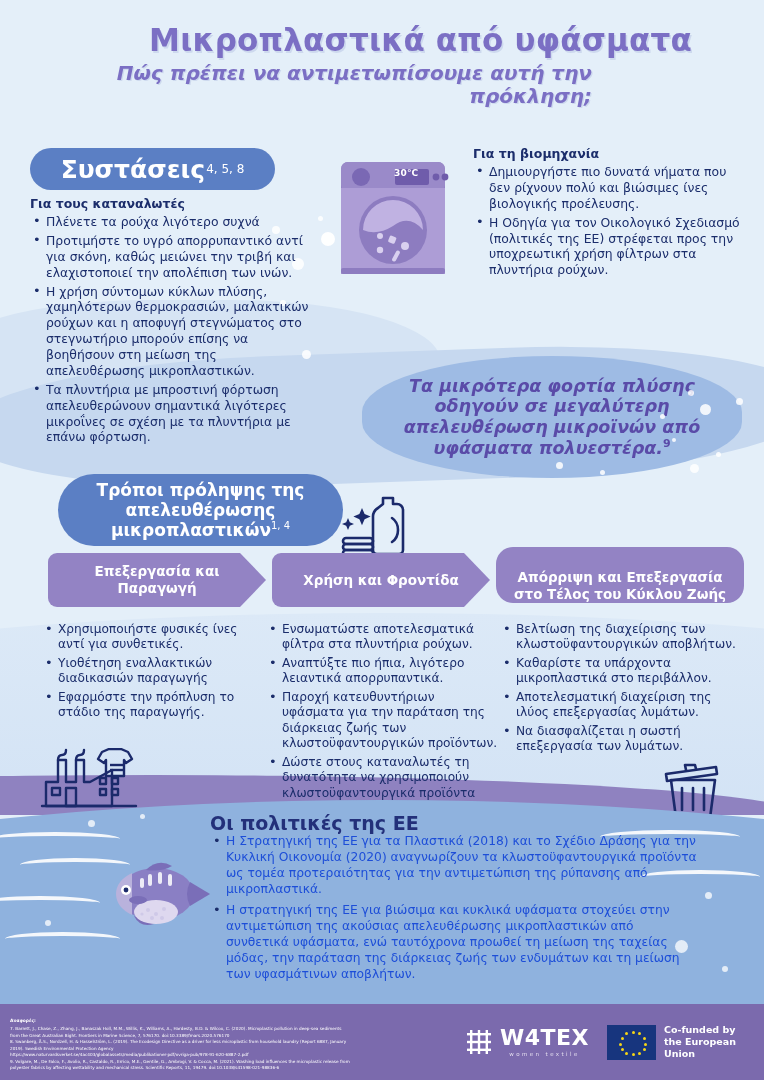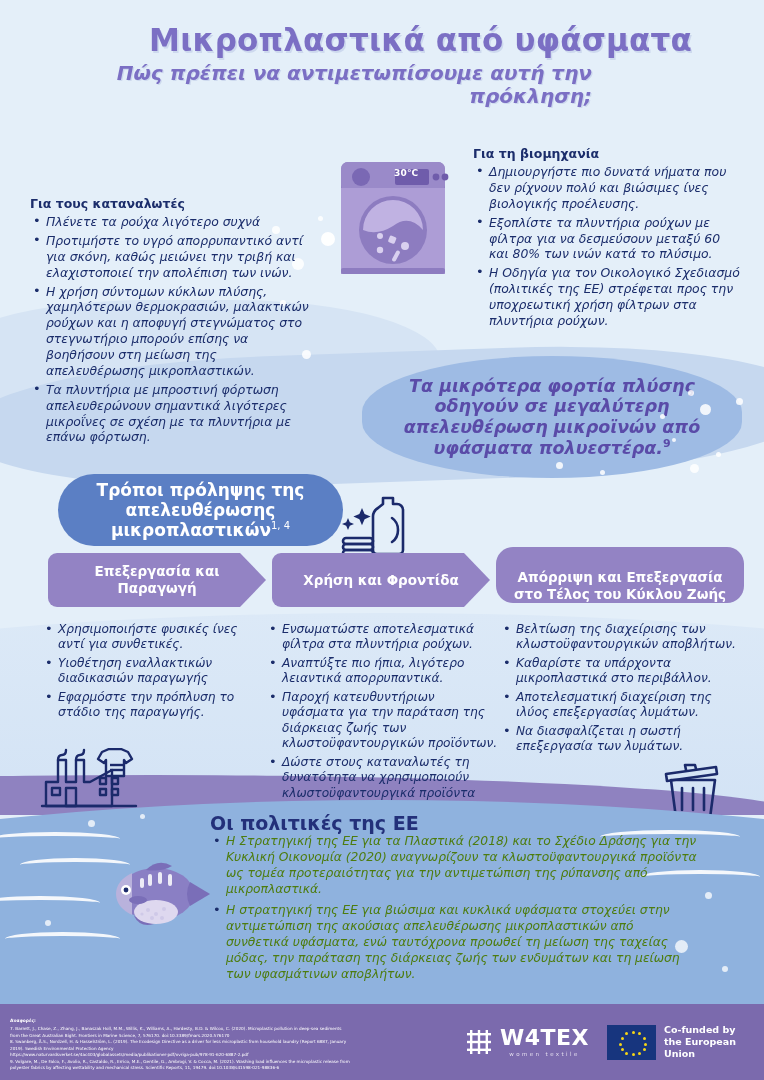--- a/index.html
+++ b/index.html
@@ -66,21 +66,21 @@
   #pill-systaseis { left: 30px; top: 148px; width: 245px; height: 42px; font-size: 25px; }
   #pill-systaseis .sup { font-size: 12px; font-weight: normal; vertical-align: super; margin-left: 1px; }
   #pill-tropoi {
     left: 58px; top: 474px; width: 285px; height: 72px; font-size: 17px;
     line-height: 1.18; text-align: center; padding: 0 12px; flex-direction: column;
   }
   #pill-tropoi .sup { font-size: 10px; font-weight: normal; vertical-align: super; }
 
   
   .subhead { font-size: 12.5px; font-weight: bold; color: #1b2d6b; margin-bottom: 3px; }
-  ul.blist { list-style: none; font-style: italic; }
+  ul.blist { list-style: none; }
   ul.blist li {
     position: relative; padding-left: 16px; font-size: 12.4px; line-height: 1.28;
     color: #1b2d6b; margin-bottom: 3px;
   }
   ul.blist li::before {
     content: "•"; position: absolute; left: 3px; top: -1px; font-size: 13px; color: #1b2d6b;
   }
 
   #consumers { position: absolute; left: 30px; top: 196px; width: 285px; }
   #industry { position: absolute; left: 473px; top: 146px; width: 270px; }
@@ -115,21 +115,21 @@
   
   .col { position: absolute; }
   #col1 { left: 42px; top: 622px; width: 222px; }
   #col2 { left: 266px; top: 622px; width: 232px; }
   #col3 { left: 500px; top: 622px; width: 240px; }
   .col ul.blist li { font-size: 12.2px; line-height: 1.27; }
 
   
   #eu-section { position: absolute; left: 210px; top: 812px; width: 490px; }
   #eu-title { font-size: 19px; font-weight: bold; color: #23307a; margin-bottom: 0; }
-  #eu-section ul.blist li { font-size: 12.3px; line-height: 1.3; color: #4d7c0f; margin-bottom: 5px; }
+  #eu-section ul.blist li { font-size: 12.3px; line-height: 1.3; color: #1d4ed8; margin-bottom: 5px; }
 
   
   .footer {
     position: absolute; left: 0; bottom: 0; width: 764px; height: 76px;
     background: #7b6aad; color: #ffffff; display: flex; align-items: center;
   }
   .refs { width: 455px; padding: 6px 0 0 10px; font-size: 4.2px; line-height: 1.55; }
   .refs .refs-title { font-weight: bold; margin-bottom: 1px; font-size: 4.4px; }
   .logos { flex: 1; display: flex; align-items: center; gap: 18px; padding-left: 10px; }
   .w4tex { display: flex; align-items: center; gap: 7px; }
@@ -159,36 +159,39 @@
   <div class="dot-lt" style="left:280px;top:300px;width:6px;height:6px;"></div>
   <div class="dot-lt" style="left:302px;top:350px;width:9px;height:9px;"></div>
   <div class="dot-lt" style="left:318px;top:216px;width:5px;height:5px;"></div>
   <div class="dot-lt" style="left:321px;top:232px;width:14px;height:14px;opacity:.95;"></div>
 
   <div class="header">
     <div class="title-main">Μικροπλαστικά από υφάσματα</div>
     <div class="title-sub">Πώς πρέπει να αντιμετωπίσουμε αυτή την πρόκληση;</div>
   </div>
 
+  <div class="pill-title" id="pill-systaseis">
+    <span>Συστάσεις</span>
+      <span class="sup">4, 5, 8</span>
+  </div>
 
   <div id="consumers">
     <div class="subhead">Για τους καταναλωτές</div>
     <ul class="blist">
       <li>Πλένετε τα ρούχα λιγότερο συχνά</li>
       <li>Προτιμήστε το υγρό απορρυπαντικό αντί για σκόνη, καθώς μειώνει την τριβή και ελαχιστοποιεί την απολέπιση των ινών.</li>
       <li>Η χρήση σύντομων κύκλων πλύσης, χαμηλότερων θερμοκρασιών, μαλακτικών ρούχων και η αποφυγή στεγνώματος στο στεγνωτήριο μπορούν επίσης να βοηθήσουν στη μείωση της απελευθέρωσης μικροπλαστικών.</li>
       <li>Τα πλυντήρια με μπροστινή φόρτωση απελευθερώνουν σημαντικά λιγότερες μικροΐνες σε σχέση με τα πλυντήρια με επάνω φόρτωση.</li>
     </ul>
   </div>
 
   <div id="industry">
     <div class="subhead">Για τη βιομηχανία</div>
     <ul class="blist">
       <li>Δημιουργήστε πιο δυνατά νήματα που δεν ρίχνουν πολύ και βιώσιμες ίνες βιολογικής προέλευσης.</li>
-      <li>Εξοπλίστε τα πλυντήρια ρούχων με φίλτρα για να δεσμεύσουν μεταξύ 60 και 80% των ινών κατά το πλύσιμο.</li>
       <li>Η Οδηγία για τον Οικολογικό Σχεδιασμό (πολιτικές της ΕΕ) στρέφεται προς την υποχρεωτική χρήση φίλτρων στα πλυντήρια ρούχων.</li>
     </ul>
   </div>
 
   <div class="icon-abs" style="left:333px;top:158px;width:120px;height:120px;">
     <svg viewBox="0 0 120 120" width="120" height="120">
       <rect x="8" y="4" width="104" height="112" rx="7" fill="#8d7cc0"></rect>
       <rect x="8" y="4" width="104" height="30" rx="7" fill="#9a8ac9"></rect>
       <rect x="8" y="30" width="104" height="86" fill="#ad9dd6"></rect>
       <circle cx="28" cy="19" r="9" fill="#7a68b4"></circle>

